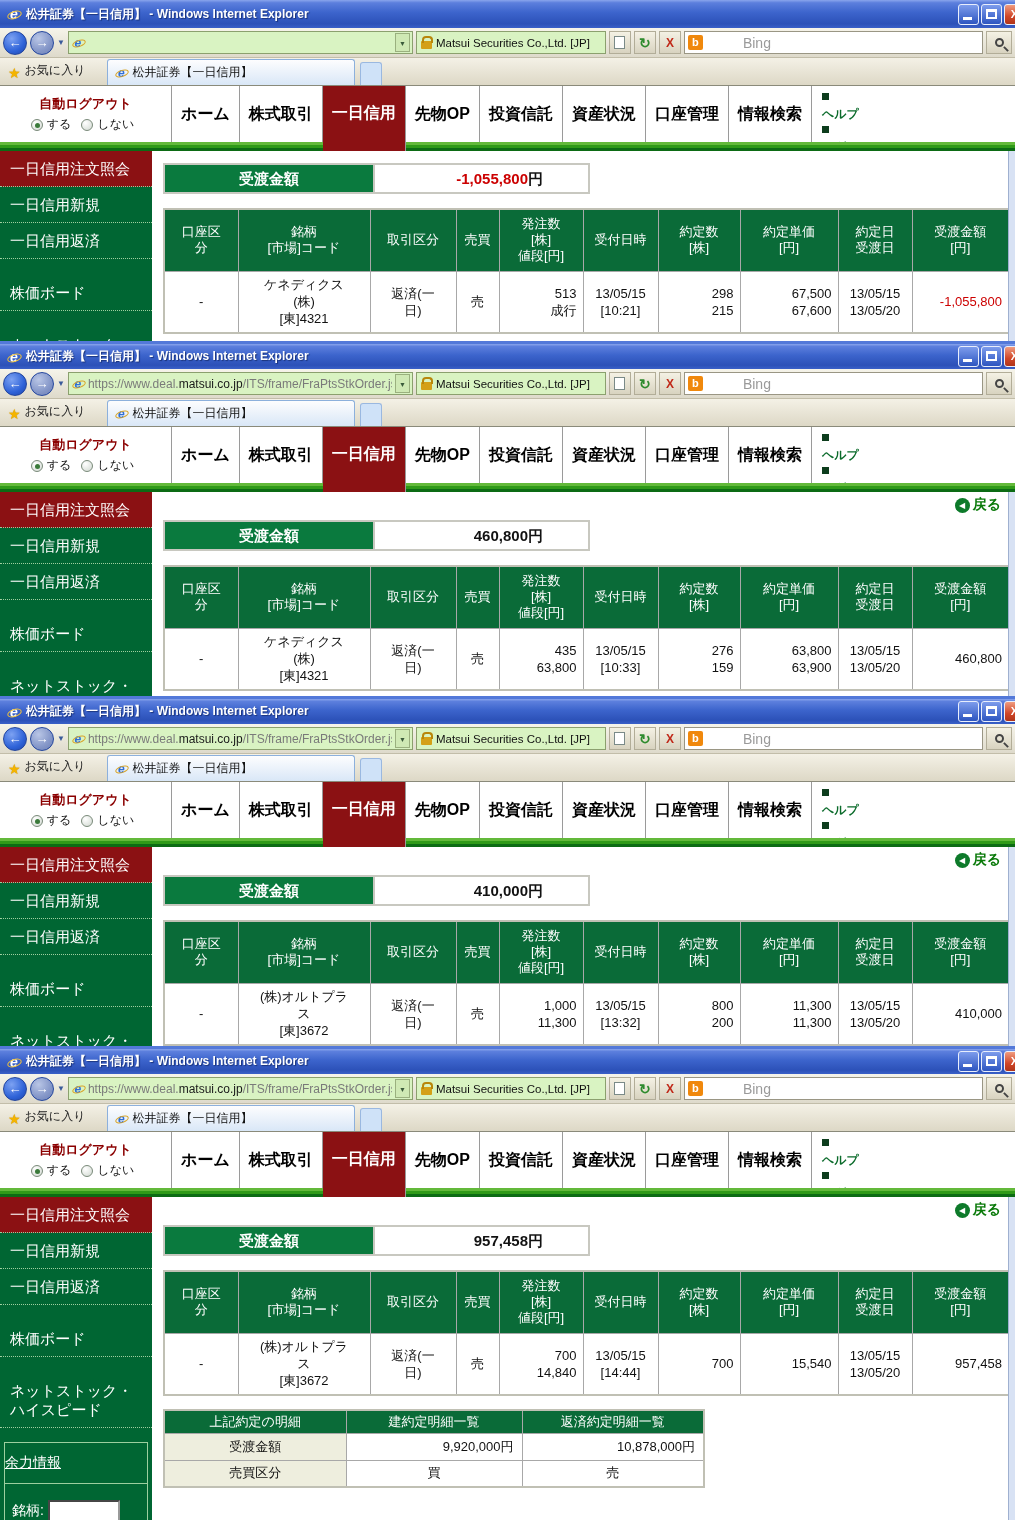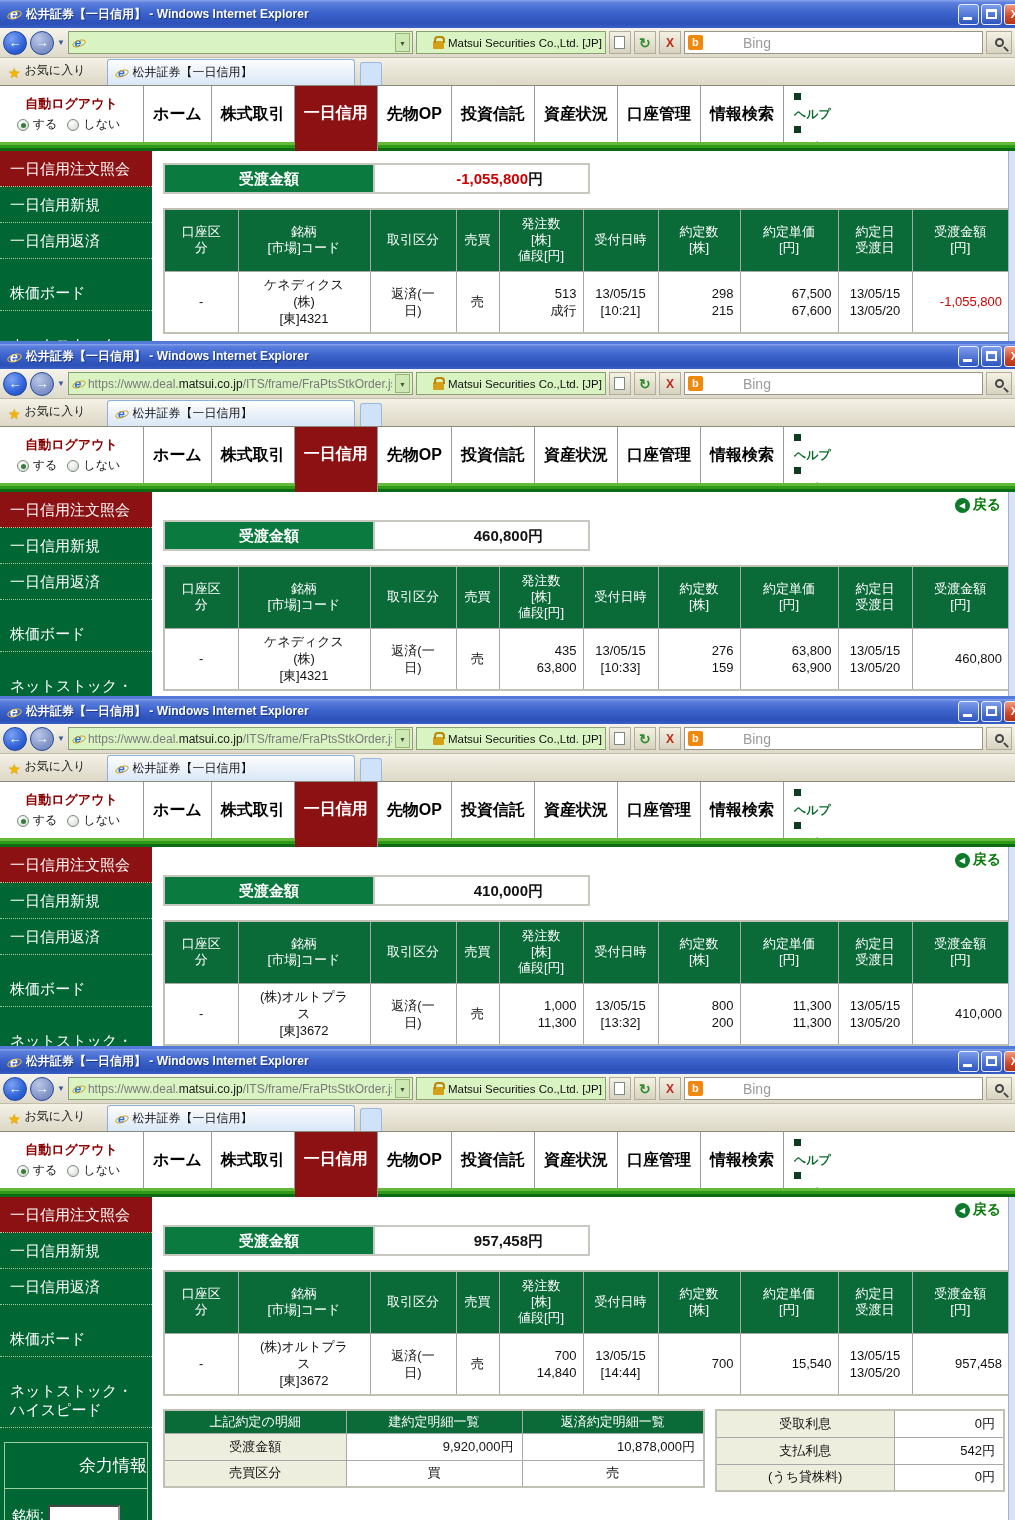--- a/index.html
+++ b/index.html
@@ -38,21 +38,21 @@
   .navcirc.back { background:radial-gradient(circle at 35% 30%,#7da2f2,#2f63d8 60%,#1c44aa); }
   .navcirc.fwd  { background:radial-gradient(circle at 35% 30%,#b9c6e6,#8496c8 60%,#6c7eb2); }
   .addr-drop { color:#3a5a9a; font-size:8px; flex:none; }
   .urlfield { flex:none; width:345px; height:23px; background:#d9f3c2; border:1px solid #8ba06e;
     display:flex; align-items:center; gap:3px; padding:0 2px; font-size:12px; overflow:hidden; }
   .url-parts { white-space:nowrap; overflow:hidden; flex:1; }
   .u-dim { color:#7a7a7a;margin-top:12px; } .u-dark { color:#1a1a1a; }
   .u-drop { margin-left:auto; flex:none; width:15px; height:19px; background:#cfe9b4;
     border:1px solid #9ab07e; color:#3a5a3a; font-size:7px; text-align:center; line-height:19px; }
   .certbox { flex:none; width:190px; height:23px; background:#d9f3c2; border:1px solid #8ba06e;
-    display:flex; align-items:center; gap:4px; padding:0 16px; font-size:11.5px; color:#111;
+    display:flex; align-items:center; gap:4px; padding:0 4px; font-size:11.5px; color:#111;
     white-space:nowrap; overflow:hidden; }
   .lock { position:relative; width:11px; height:8px; background:#d4a017; border-radius:1px;
     flex:none; margin-top:4px; }
   .lock::before { content:""; position:absolute; left:1px; top:-5px; width:7px; height:5px;
     border:2px solid #b8860b; border-bottom:none; border-radius:4px 4px 0 0; }
   .abtn { flex:none; width:22px; height:23px; background:linear-gradient(180deg,#f4f1e4,#d8d3c0);
     border:1px solid #b2ad98; display:flex; align-items:center; justify-content:center; }
   .pageico { width:11px; height:13px; border:1px solid #7a8a88; background:
     linear-gradient(#fff 0 0) , repeating-linear-gradient(180deg,#e8f0ee 0 2px,#9ab8b0 2px 3px); }
   .refico { color:#2e8b2e; font-size:14px; font-weight:bold; line-height:14px; }
@@ -75,21 +75,21 @@
   .star { color:#f4b400; font-size:14px; margin:0 4px 4px 8px; text-shadow:0 0 1px #b88400; }
   .favlab { font-size:12px; color:#222; margin:0 8px 6px 0; }
   .tab { margin-left:14px; width:248px; height:26px; display:flex; align-items:center; gap:4px;
     padding:0 6px; font-size:12px; color:#111; background:linear-gradient(180deg,#fdfdfe,#d9e7f7);
     border:1px solid #8cb0dc; border-bottom:none; border-radius:3px 3px 0 0; }
   .tabstub { width:22px; height:23px; margin-left:5px; background:#cfe2f8;
     border:1px solid #9ab8e0; border-bottom:none; border-radius:3px 3px 0 0; }
 
   
   .navbar { height:56px; background:#fff; display:flex; align-items:stretch; overflow:visible; position:relative; }
-  .nav-left { width:144px; flex:none; border-right:1px solid #9a9a9a; display:flex;
+  .nav-left { width:172px; flex:none; border-right:1px solid #9a9a9a; display:flex;
     flex-direction:column; align-items:center; justify-content:center; gap:3px; }
   .autolab { color:#8b0000; font-weight:bold; font-size:13px; }
   .radios { display:flex; align-items:center; gap:4px; font-size:12px; color:#111; }
   .radio { width:12px; height:12px; border:1px solid #7a8a7a; border-radius:50%;
     background:radial-gradient(circle at 35% 30%,#fff,#d0d8d0); display:inline-block; position:relative; }
   .radio.sel::after { content:""; position:absolute; left:3px; top:3px; width:5px; height:5px;
     border-radius:50%; background:#3a7a3a; }
   .rlab { margin-right:6px; }
   .nav-item { flex:none; padding:0 9px; font-size:16px; font-weight:bold; color:#000;
     line-height:56px; border-right:1px solid #9a9a9a; white-space:nowrap; cursor:default; }
@@ -102,22 +102,22 @@
     background:linear-gradient(180deg,#63b93a 0 3px,#2f9a18 3px 6px,#0c6b14 6px 9px); }
 
   
   .content { display:flex; height:calc(100% - 151px); overflow:hidden; }
   .sidebar { width:152px; flex:none; background:#006633; color:#fff; overflow:hidden; }
   .side-item { padding:8px 6px 8px 10px; font-size:15px; line-height:19px;
     border-bottom:1px dotted #9fcf9f; cursor:pointer; }
   .side-item.active { background:#8b1113; }
   .side-item.gap { margin-top:16px; }
   .extras { margin:14px 4px 0 4px; border:1px solid #9ccf9f; border-bottom:none; }
-  .yoryoku { text-align:right; padding:11px 0; border-bottom:1px solid #9ccf9f;
-    font-size:17px; cursor:pointer; }
+  .yoryoku { text-align:left; padding:11px 0; border-bottom:1px solid #9ccf9f;
+    font-size:14px; text-decoration:underline; cursor:pointer; }
   .meigara-row { padding:16px 0 16px 7px; display:flex; align-items:center; gap:4px; font-size:14px; }
   .symin { width:72px; height:22px; border:2px inset #9a9a9a; background:#fff; }
   .main { flex:1; position:relative; background:#fff; padding-left:11px; overflow:hidden; }
   .vstrip { position:absolute; right:0; top:0; bottom:0; width:7px; background:#d8e2f4;
     border-left:1px solid #9fb0d0; }
   .backrow { text-align:right; padding:4px 14px 0 0; height:22px; display:flex;
     justify-content:flex-end; align-items:center; gap:3px; }
   .bkc { width:15px; height:15px; border-radius:50%; background:#0d7a2a; color:#fff;
     font-size:8px; line-height:15px; text-align:center; flex:none; cursor:pointer; }
   .bklab { color:#0a7a0a; font-weight:bold; font-size:14px; cursor:pointer; }
@@ -850,39 +850,19 @@
               <td class="ta-r">9,920,000円</td>
               <td class="ta-r">10,878,000円</td>
             </tr>
             <tr>
               <td class="slab">売買区分</td>
               <td class="ta-c">買</td>
               <td class="ta-c">売</td>
             </tr>
           </tbody>
               </table>
-          <table class="itable">
-            <colgroup>
-                  <col class="ic0">
-                  <col class="ic1">
-                </colgroup>
-            <tbody>
-                  <tr>
-              <td class="slab">受取利息</td>
-              <td class="ta-r">0円</td>
-            </tr>
-            <tr>
-              <td class="slab">支払利息</td>
-              <td class="ta-r">542円</td>
-            </tr>
-            <tr>
-              <td class="slab">(うち貸株料)</td>
-              <td class="ta-r">0円</td>
-            </tr>
-          </tbody>
-              </table>
         </div>
       </div>
       <div class="vstrip"></div>
     </div>
   </div>
 </div>
   </div>
 
 </body></html>

